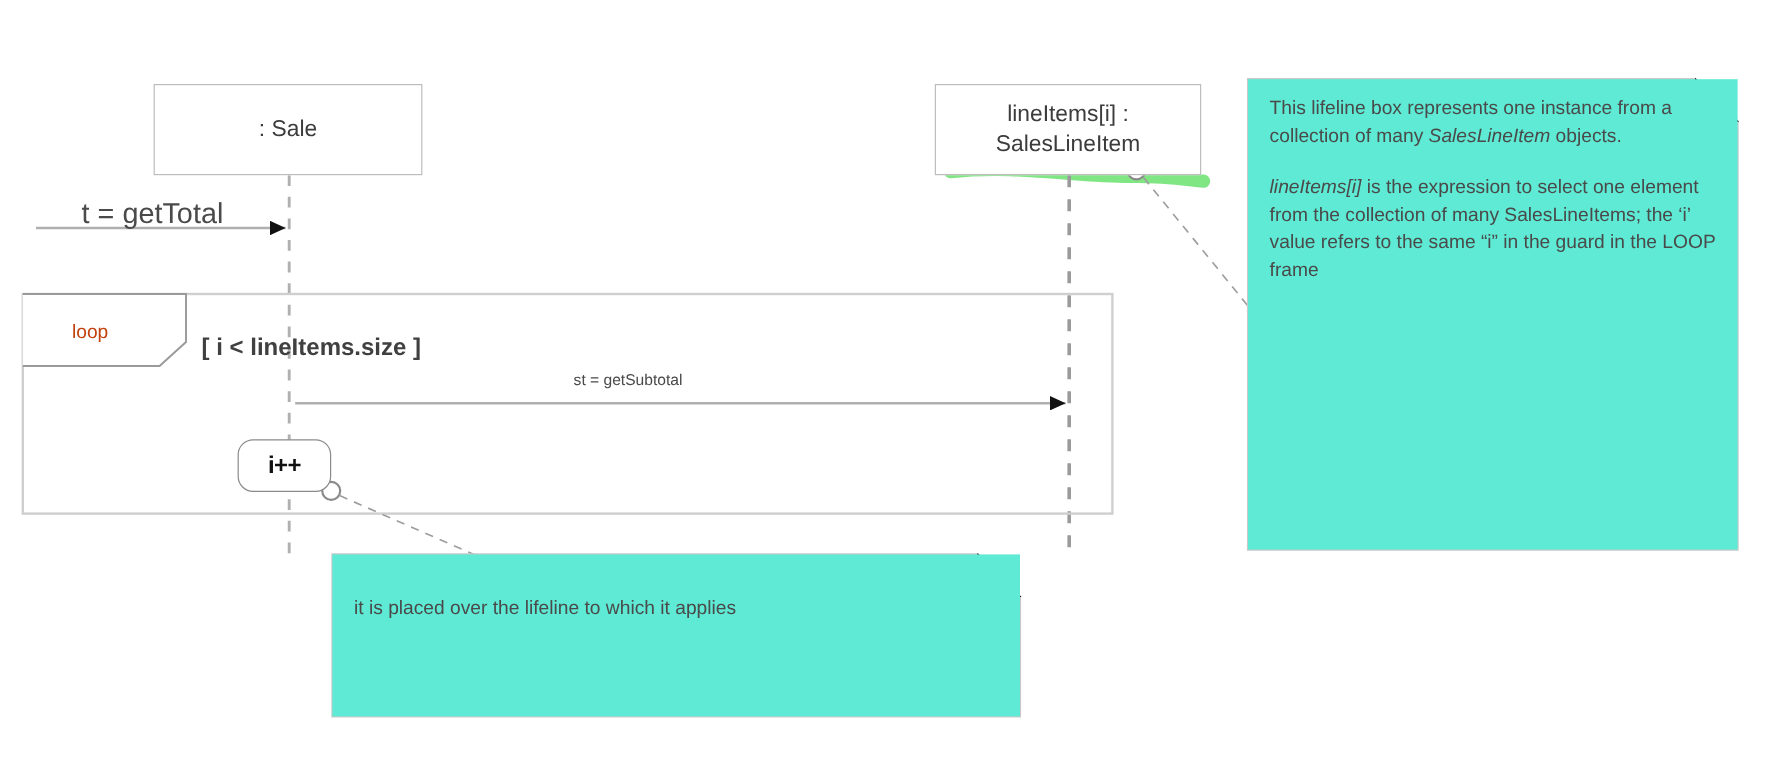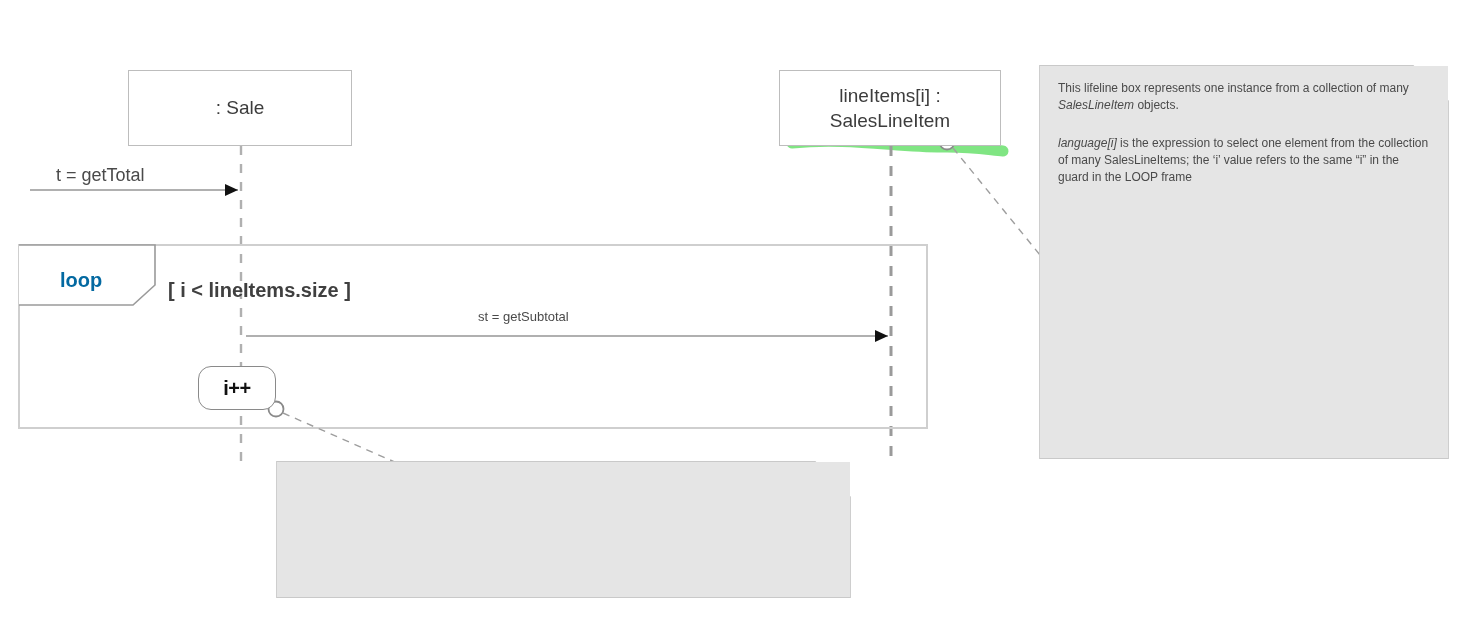--- a/index.html
+++ b/index.html
@@ -55,30 +55,30 @@
   }
   #sli-box {
     left: 779px; top: 70px; width: 222px; height: 76px;
     font-size: 19px;
     line-height: 1.34;
   }
   .sli-line { display: block; }
 
   
   #msg-gettotal-label {
-    left: 56px; top: 164px; font-size: 18px;
+    left: 68px; top: 164px; font-size: 24px;
   }
   #msg-getsubtotal-label {
     left: 478px; top: 309px; font-size: 13px;
   }
 
   
   #loop-tab-label {
     left: 60px; top: 268px;
-    font-size: 20px; font-weight: bold; color: #0369a1;
+    font-size: 16px; font-weight: normal; color: #c2410c;
   }
   #loop-guard-label {
     left: 168px; top: 278px;
     font-size: 20px; font-weight: bold; color: #404040;
   }
 
   
   #action-box {
     position: absolute;
     left: 198px; top: 366px; width: 78px; height: 44px;
@@ -87,23 +87,23 @@
     background: #ffffff;
     box-sizing: border-box;
     display: flex; align-items: center; justify-content: center;
     font-size: 20px; font-weight: bold; color: #111111;
     letter-spacing: -0.5px;
   }
 
   
   .note {
     position: absolute;
-    background: #e5e5e5;
+    background: #5eead4;
     box-sizing: border-box;
-    font-size: 12px;
+    font-size: 16px;
     line-height: 1.42;
     color: #4a4a4a;
   }
   .note .note-body {
     position: relative;
     padding: 14px 18px 10px 18px;
   }
   .note p { margin: 0 0 0 0; }
   .note p.gap { margin-top: 21px; }
   .note i { font-style: italic; }
@@ -169,22 +169,23 @@
   <div class="lbl" id="loop-tab-label">loop</div>
   <div class="lbl" id="loop-guard-label">[ i &lt; lineItems.size ]</div>
 
   <div id="action-box">
     <span>i++</span>
   </div>
 
   <div class="note" id="note-lifeline">
     <div class="note-body">
         <p><span>This lifeline box represents one instance from a collection of many </span><i>SalesLineItem</i><span> objects.</span></p>
-        <p class="gap"><i>language[i]</i><span> is the expression to select one element from the collection of many SalesLineItems; the ‘i’ value refers to the same “i” in the guard in the LOOP frame</span></p>
+        <p class="gap"><i>lineItems[i]</i><span> is the expression to select one element from the collection of many SalesLineItems; the ‘i’ value refers to the same “i” in the guard in the LOOP frame</span></p>
       </div>
   </div>
 
   <div class="note" id="note-action">
     <div class="note-body">
+        <p class="gap"><span>it is placed over the lifeline to which it applies</span></p>
       </div>
   </div>
 
 </div>
 
 </body></html>

